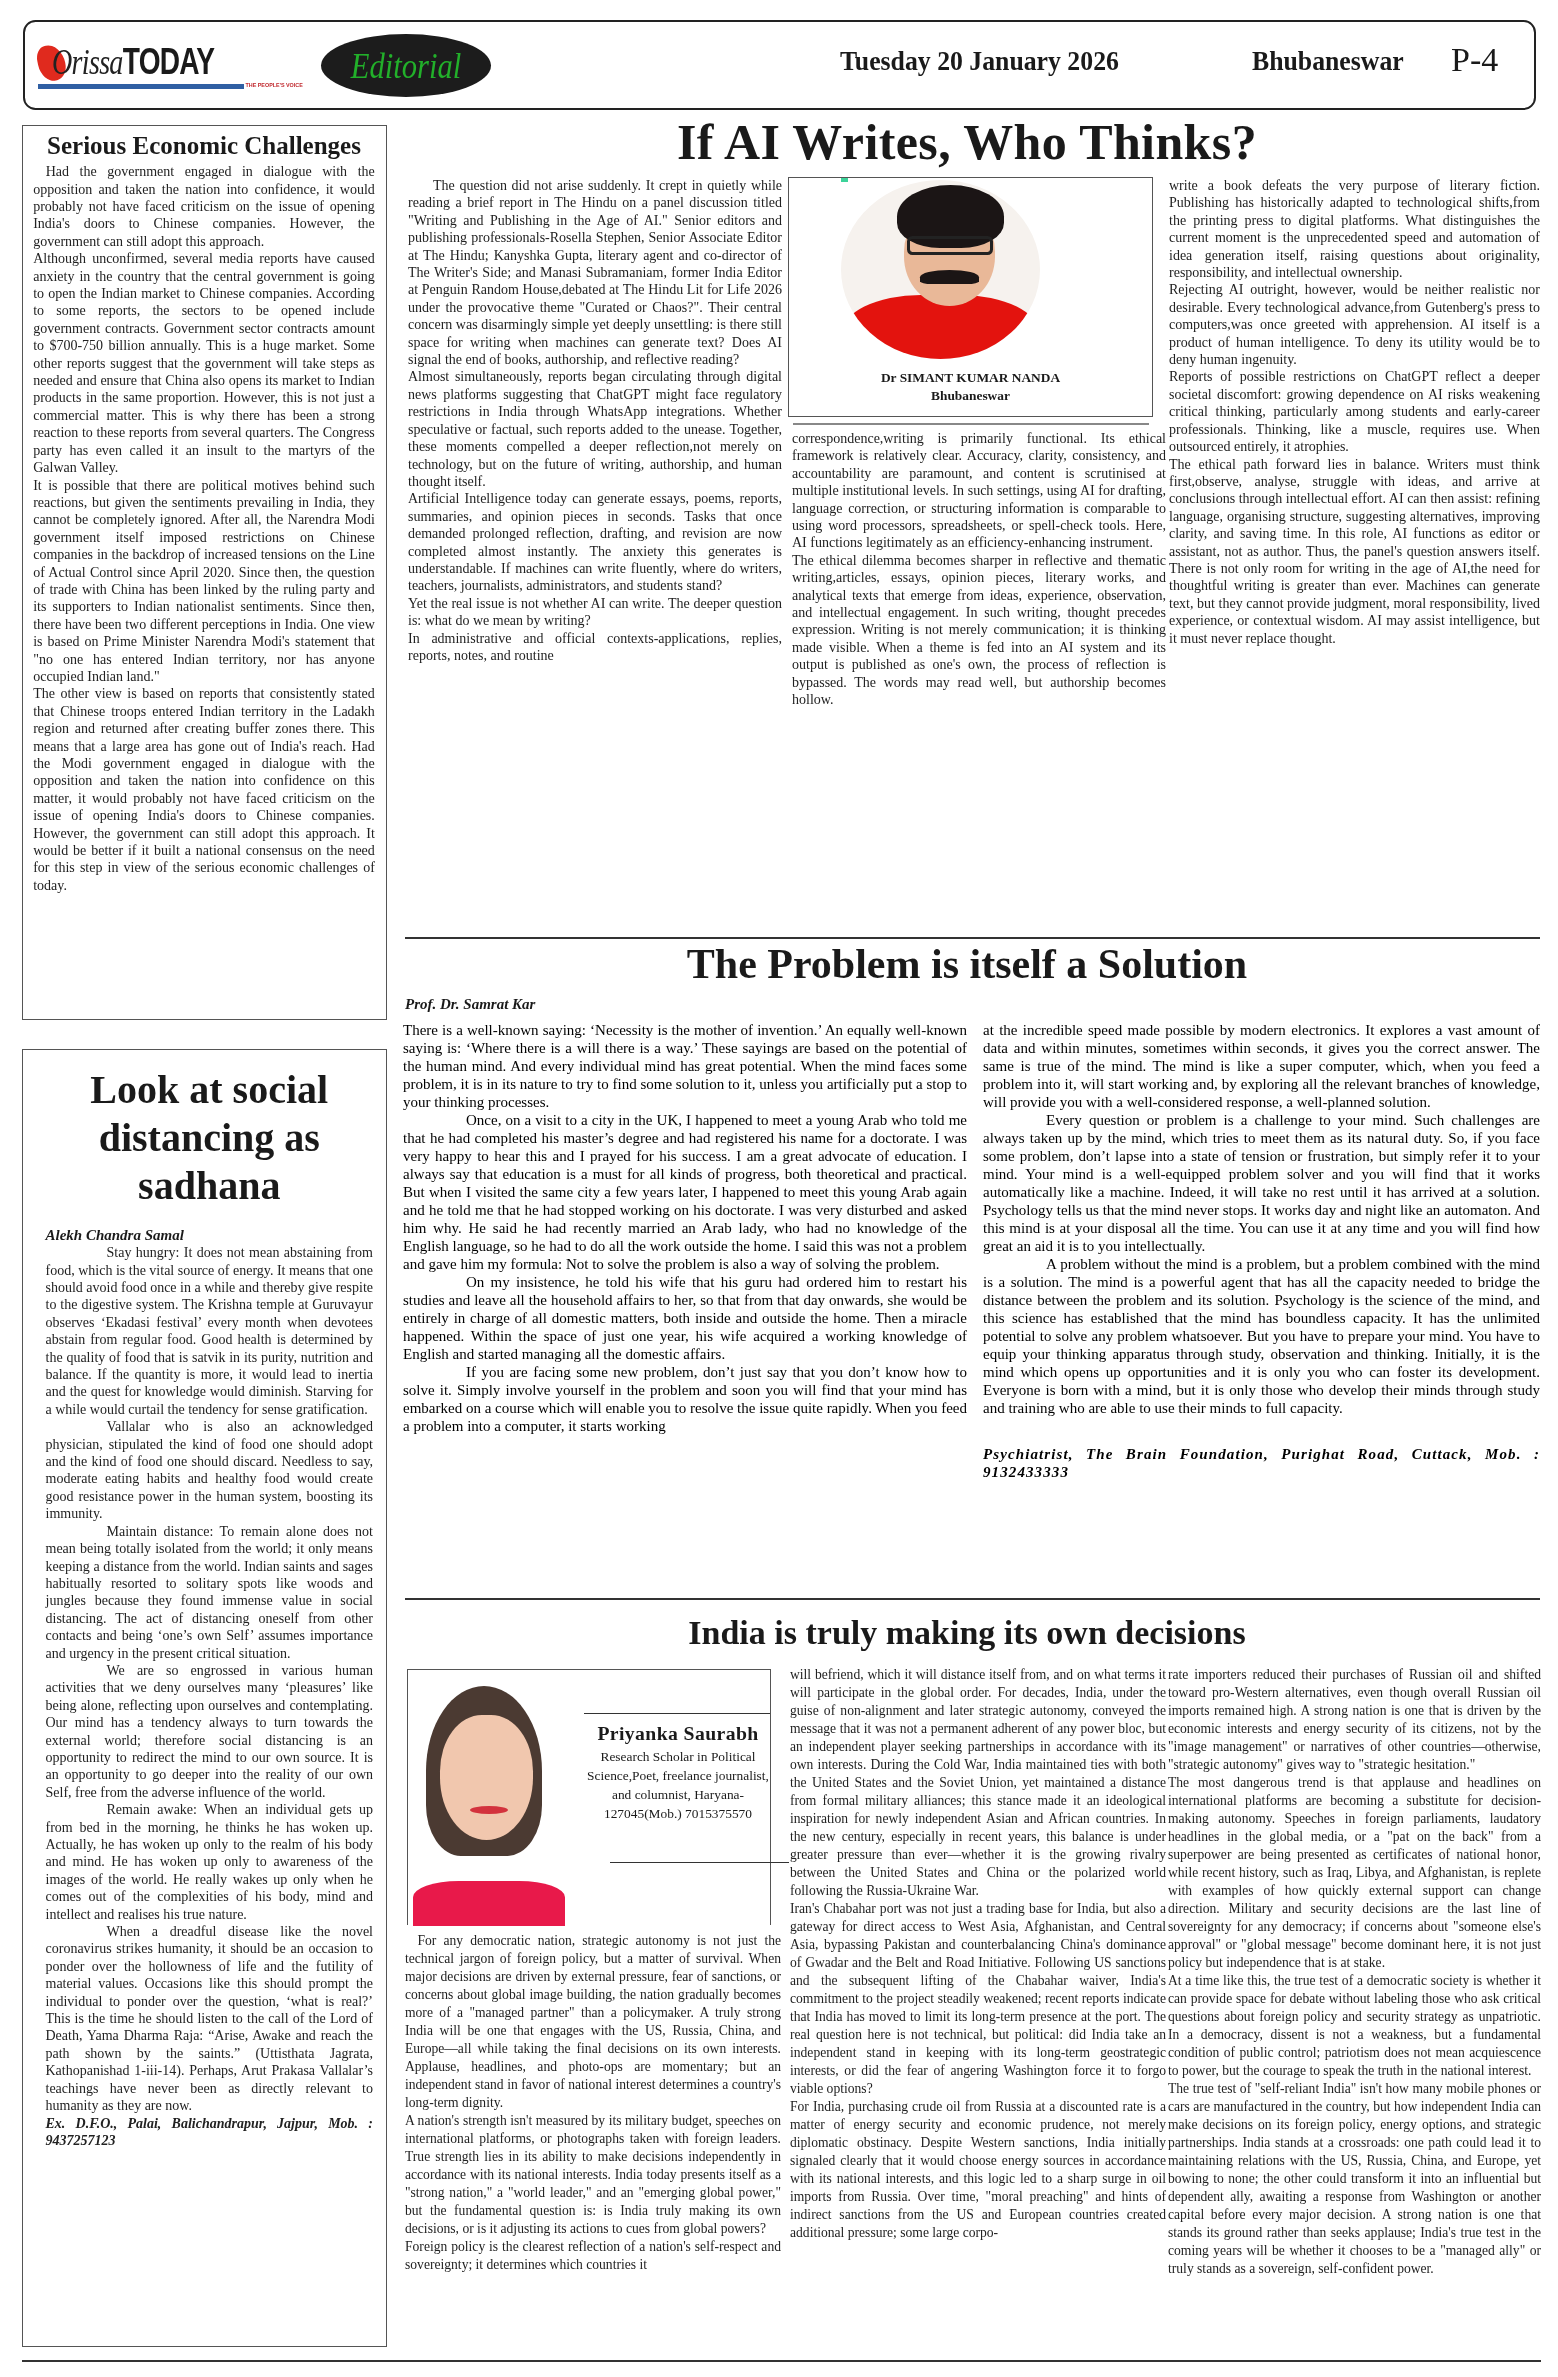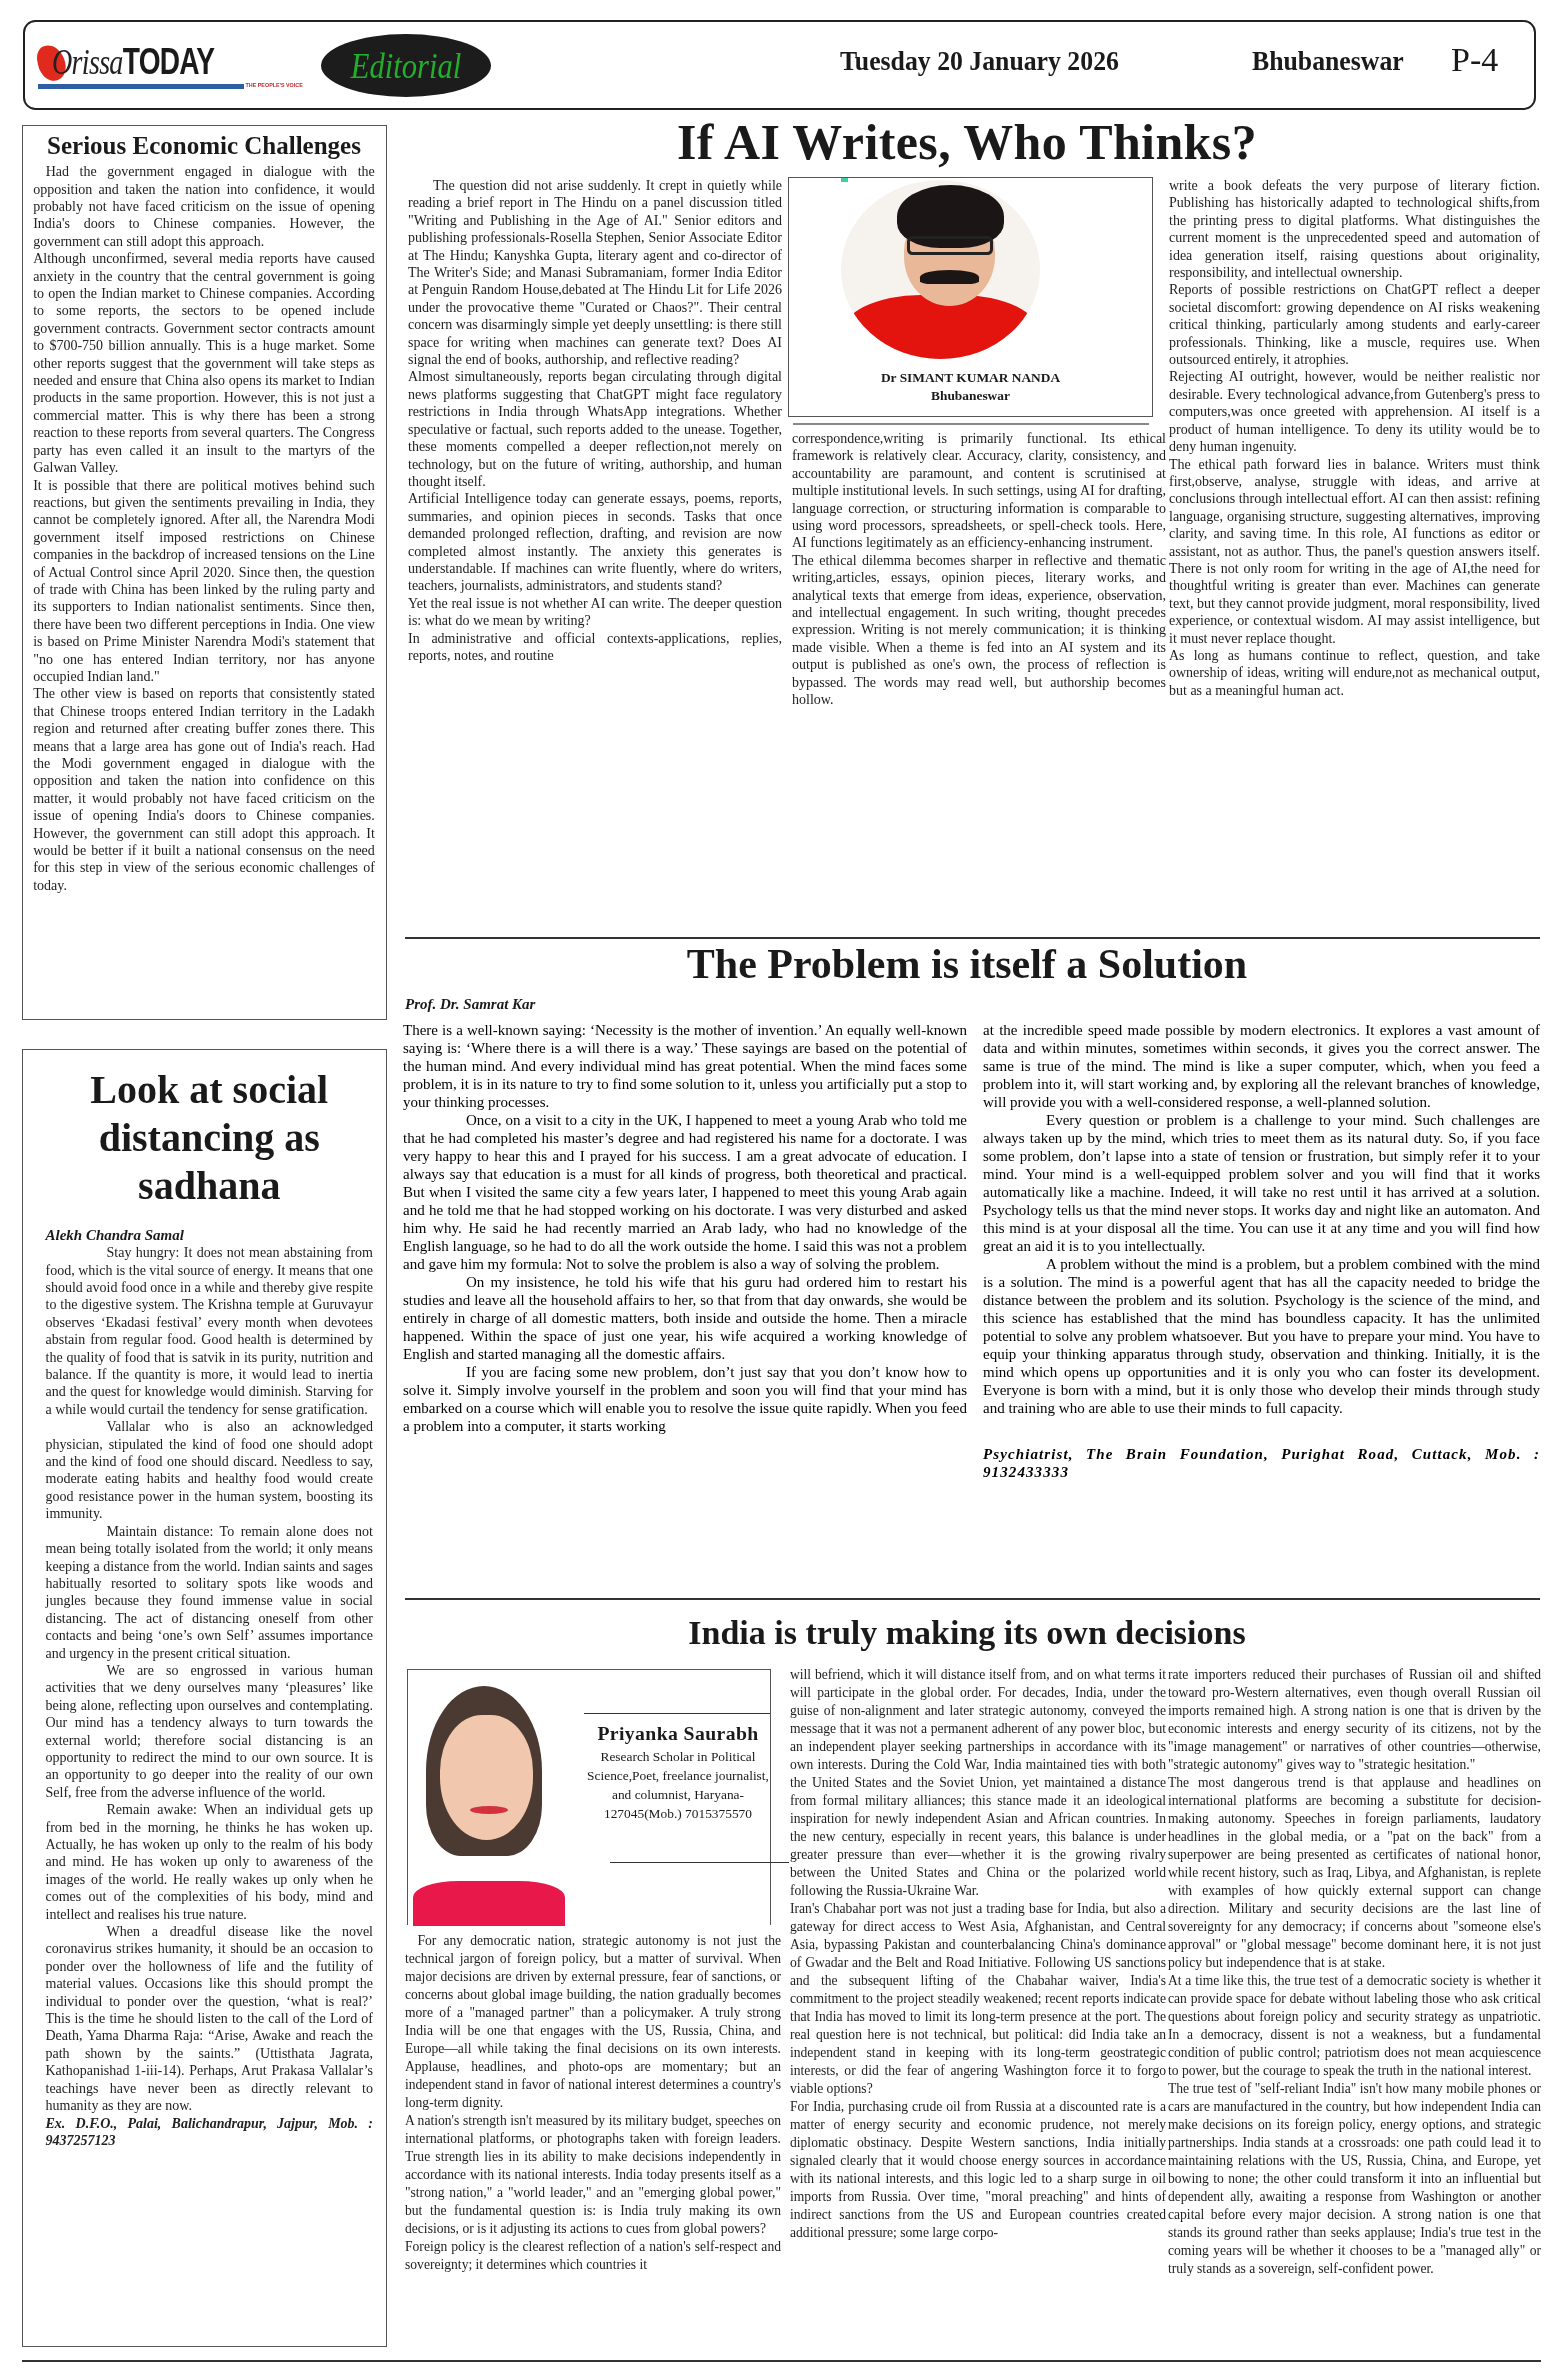--- a/index.html
+++ b/index.html
@@ -155,24 +155,23 @@
 <div class="accent-green"></div>
 <div class="photo-rule"></div>
 
 <div id="a1-col2" class="col text">
   <p>correspondence,writing is primarily functional. Its ethical framework is relatively clear. Accuracy, clarity, consistency, and accountability are paramount, and content is scrutinised at multiple institutional levels. In such settings, using AI for drafting, language correction, or structuring information is comparable to using word processors, spreadsheets, or spell-check tools. Here, AI functions legitimately as an efficiency-enhancing instrument.</p>
   <p>The ethical dilemma becomes sharper in reflective and thematic writing,articles, essays, opinion pieces, literary works, and analytical texts that emerge from ideas, experience, observation, and intellectual engagement. In such writing, thought precedes expression. Writing is not merely communication; it is thinking made visible. When a theme is fed into an AI system and its output is published as one's own, the process of reflection is bypassed. The words may read well, but authorship becomes hollow.</p>
 </div>
 
 <div id="a1-col3" class="col text">
   <p>write a book defeats the very purpose of literary fiction. Publishing has historically adapted to technological shifts,from the printing press to digital platforms. What distinguishes the current moment is the unprecedented speed and automation of idea generation itself, raising questions about originality, responsibility, and intellectual ownership.</p>
+  <p>Rejecting AI outright, however, would be neither realistic nor desirable. Every technological advance,from Gutenberg's press to computers,was once greeted with apprehension. AI itself is a product of human intelligence. To deny its utility would be to deny human ingenuity.</p>
   <p>Reports of possible restrictions on ChatGPT reflect a deeper societal discomfort: growing dependence on AI risks weakening critical thinking, particularly among students and early-career professionals. Thinking, like a muscle, requires use. When outsourced entirely, it atrophies.</p>
-  <p>Rejecting AI outright, however, would be neither realistic nor desirable. Every technological advance,from Gutenberg's press to computers,was once greeted with apprehension. AI itself is a product of human intelligence. To deny its utility would be to deny human ingenuity.</p>
   <p>The ethical path forward lies in balance. Writers must think first,observe, analyse, struggle with ideas, and arrive at conclusions through intellectual effort. AI can then assist: refining language, organising structure, suggesting alternatives, improving clarity, and saving time. In this role, AI functions as editor or assistant, not as author. Thus, the panel's question answers itself. There is not only room for writing in the age of AI,the need for thoughtful writing is greater than ever. Machines can generate text, but they cannot provide judgment, moral responsibility, lived experience, or contextual wisdom. AI may assist intelligence, but it must never replace thought.</p>
-  <p>As long as humans continue to reflect, question, and take ownership of ideas, writing will endure,not as mechanical output, but as a meaningful human act.</p>
 </div>
 
 <div class="hr" style="left:405px;top:937px;width:1135px;"></div>
 
 <h1 id="a2-title">The Problem is itself a Solution</h1>
 <div id="a2-author">Prof. Dr. Samrat Kar</div>
 
 <div id="a2-col1" class="col text2">
   <p>There is a well-known saying: ‘Necessity is the mother of invention.’ An equally well-known saying is: ‘Where there is a will there is a way.’ These sayings are based on the potential of the human mind. And every individual mind has great potential. When the mind faces some problem, it is in its nature to try to find some solution to it, unless you artificially put a stop to your thinking processes.</p>
   <p class="indent">Once, on a visit to a city in the UK, I happened to meet a young Arab who told me that he had completed his master’s degree and had registered his name for a doctorate. I was very happy to hear this and I prayed for his success. I am a great advocate of education. I always say that education is a must for all kinds of progress, both theoretical and practical. But when I visited the same city a few years later, I happened to meet this young Arab again and he told me that he had stopped working on his doctorate. I was very disturbed and asked him why. He said he had recently married an Arab lady, who had no knowledge of the English language, so he had to do all the work outside the home. I said this was not a problem and gave him my formula: Not to solve the problem is also a way of solving the problem.</p>

